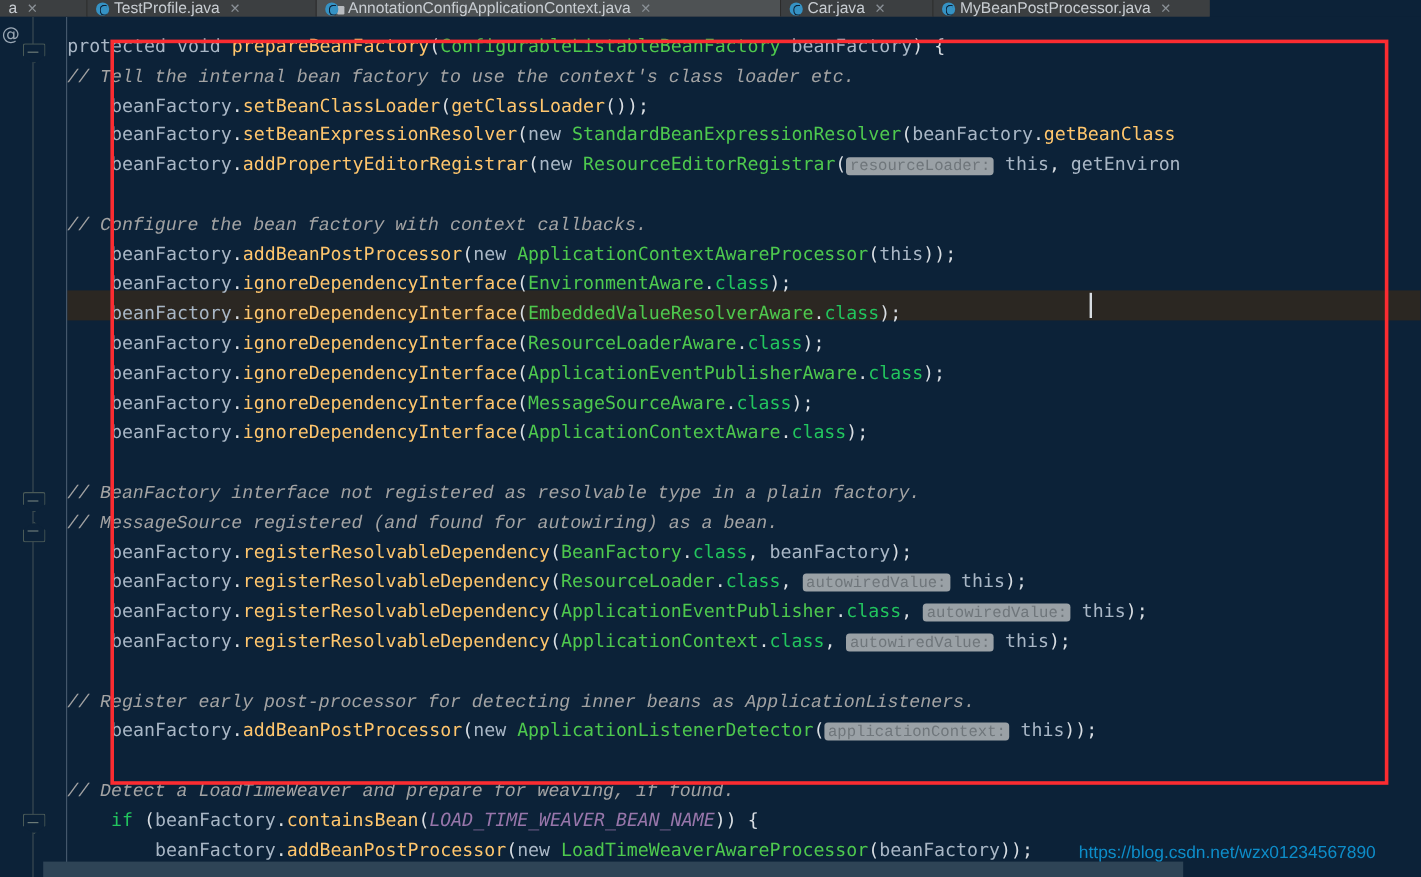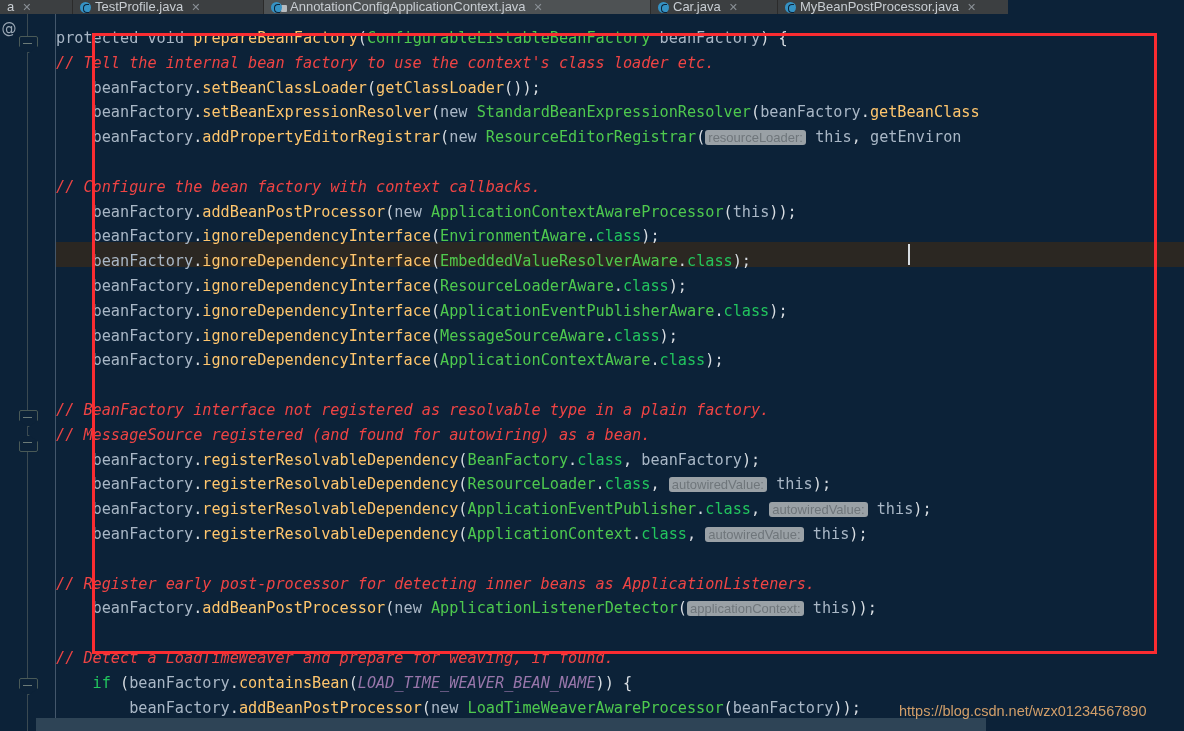--- a/index.html
+++ b/index.html
@@ -52,32 +52,32 @@
   
   #redbox{position:absolute;left:92px;top:19px;width:1065px;height:621px;
           border:3px solid #fb2c31;box-sizing:border-box;pointer-events:none;}
 
   
   #hscroll{position:absolute;left:36px;top:704px;width:950px;height:13px;background:#2e4456;}
 
   
   #wm{position:absolute;left:899px;top:703px;
       font-family:"Liberation Sans",sans-serif;font-size:14.5px;
-      color:#fdba74;opacity:.82;white-space:nowrap;}
+      color:#0ea5e9;opacity:.82;white-space:nowrap;}
 
   
   .kw  {color:#22c55e;}   
   .cls {color:#4ec94e;}   
   .mth {color:#ffc66d;}   
   .id  {color:#a9b7c6;}   
   .pun {color:#d8dde2;}   
-  .cmt {color:#ef4444;font-style:italic;}  
+  .cmt {color:#a3a3a3;font-style:italic;font-family:Liberation Mono, monospace;}  
   .con {color:#9876aa;font-style:italic;font-weight:normal;} 
   .hint{background:#9aa1a6;color:#6f767b;border-radius:3px;
-        padding:0 3px;font-size:13px;font-family:Liberation Sans, sans-serif;}
+        padding:0 3px;font-size:13px;font-family:Liberation Mono, monospace;}
 </style>
 </head>
 <body>
 
 <div id="tabbar"><div class="tab dim" style="width: 58px;"><span>a</span><span class="x">✕</span></div><div class="tab dim" style="width: 176px;"><span class="ic"></span><span>TestProfile.java</span><span class="x">✕</span></div><div class="tab" style="width: 372px;"><span class="ic"></span><span class="lk"></span><span>AnnotationConfigApplicationContext.java</span><span class="x">✕</span></div><div class="tab dim" style="width: 112px;"><span class="ic"></span><span>Car.java</span><span class="x">✕</span></div><div class="tab dim" style="width: 250px;"><span class="ic"></span><span>MyBeanPostProcessor.java</span><span class="x">✕</span></div><div class="tab" style="width: 240px;"><span class="ic grn"></span><span class="lk"></span><span>ConfigurableListab</span></div></div>
 
 <div id="editor">
 
   <div id="curline"></div>
 

